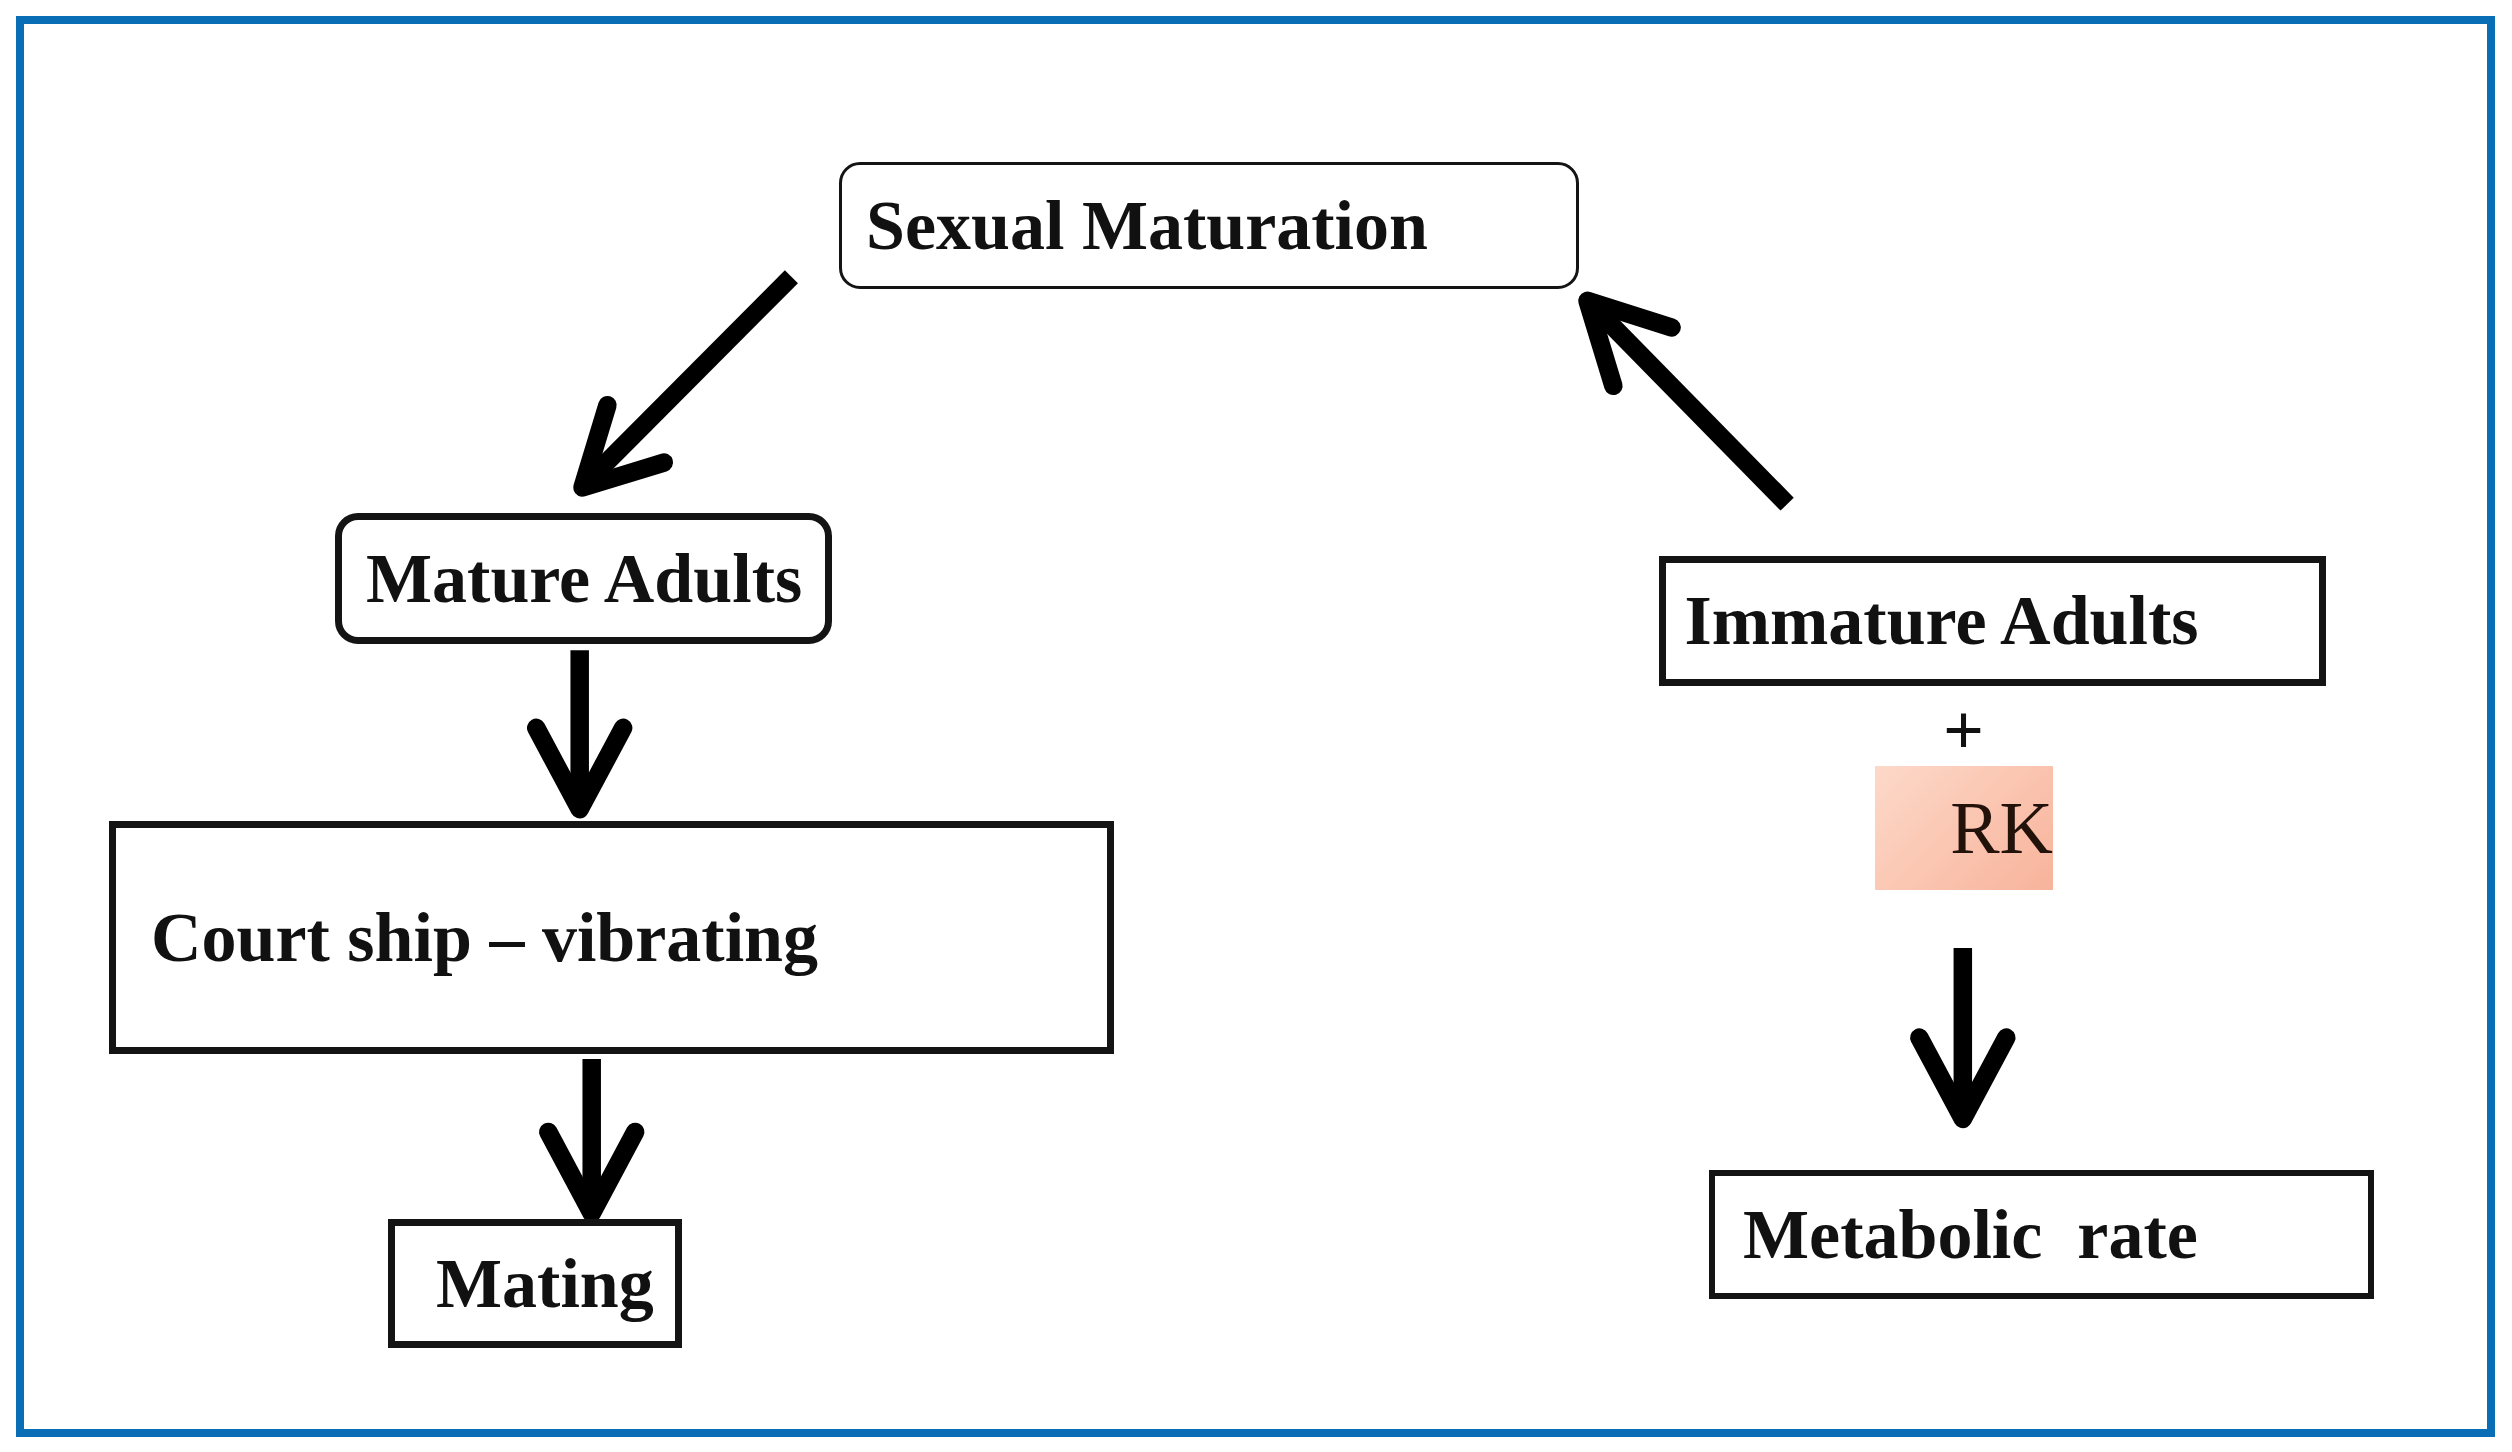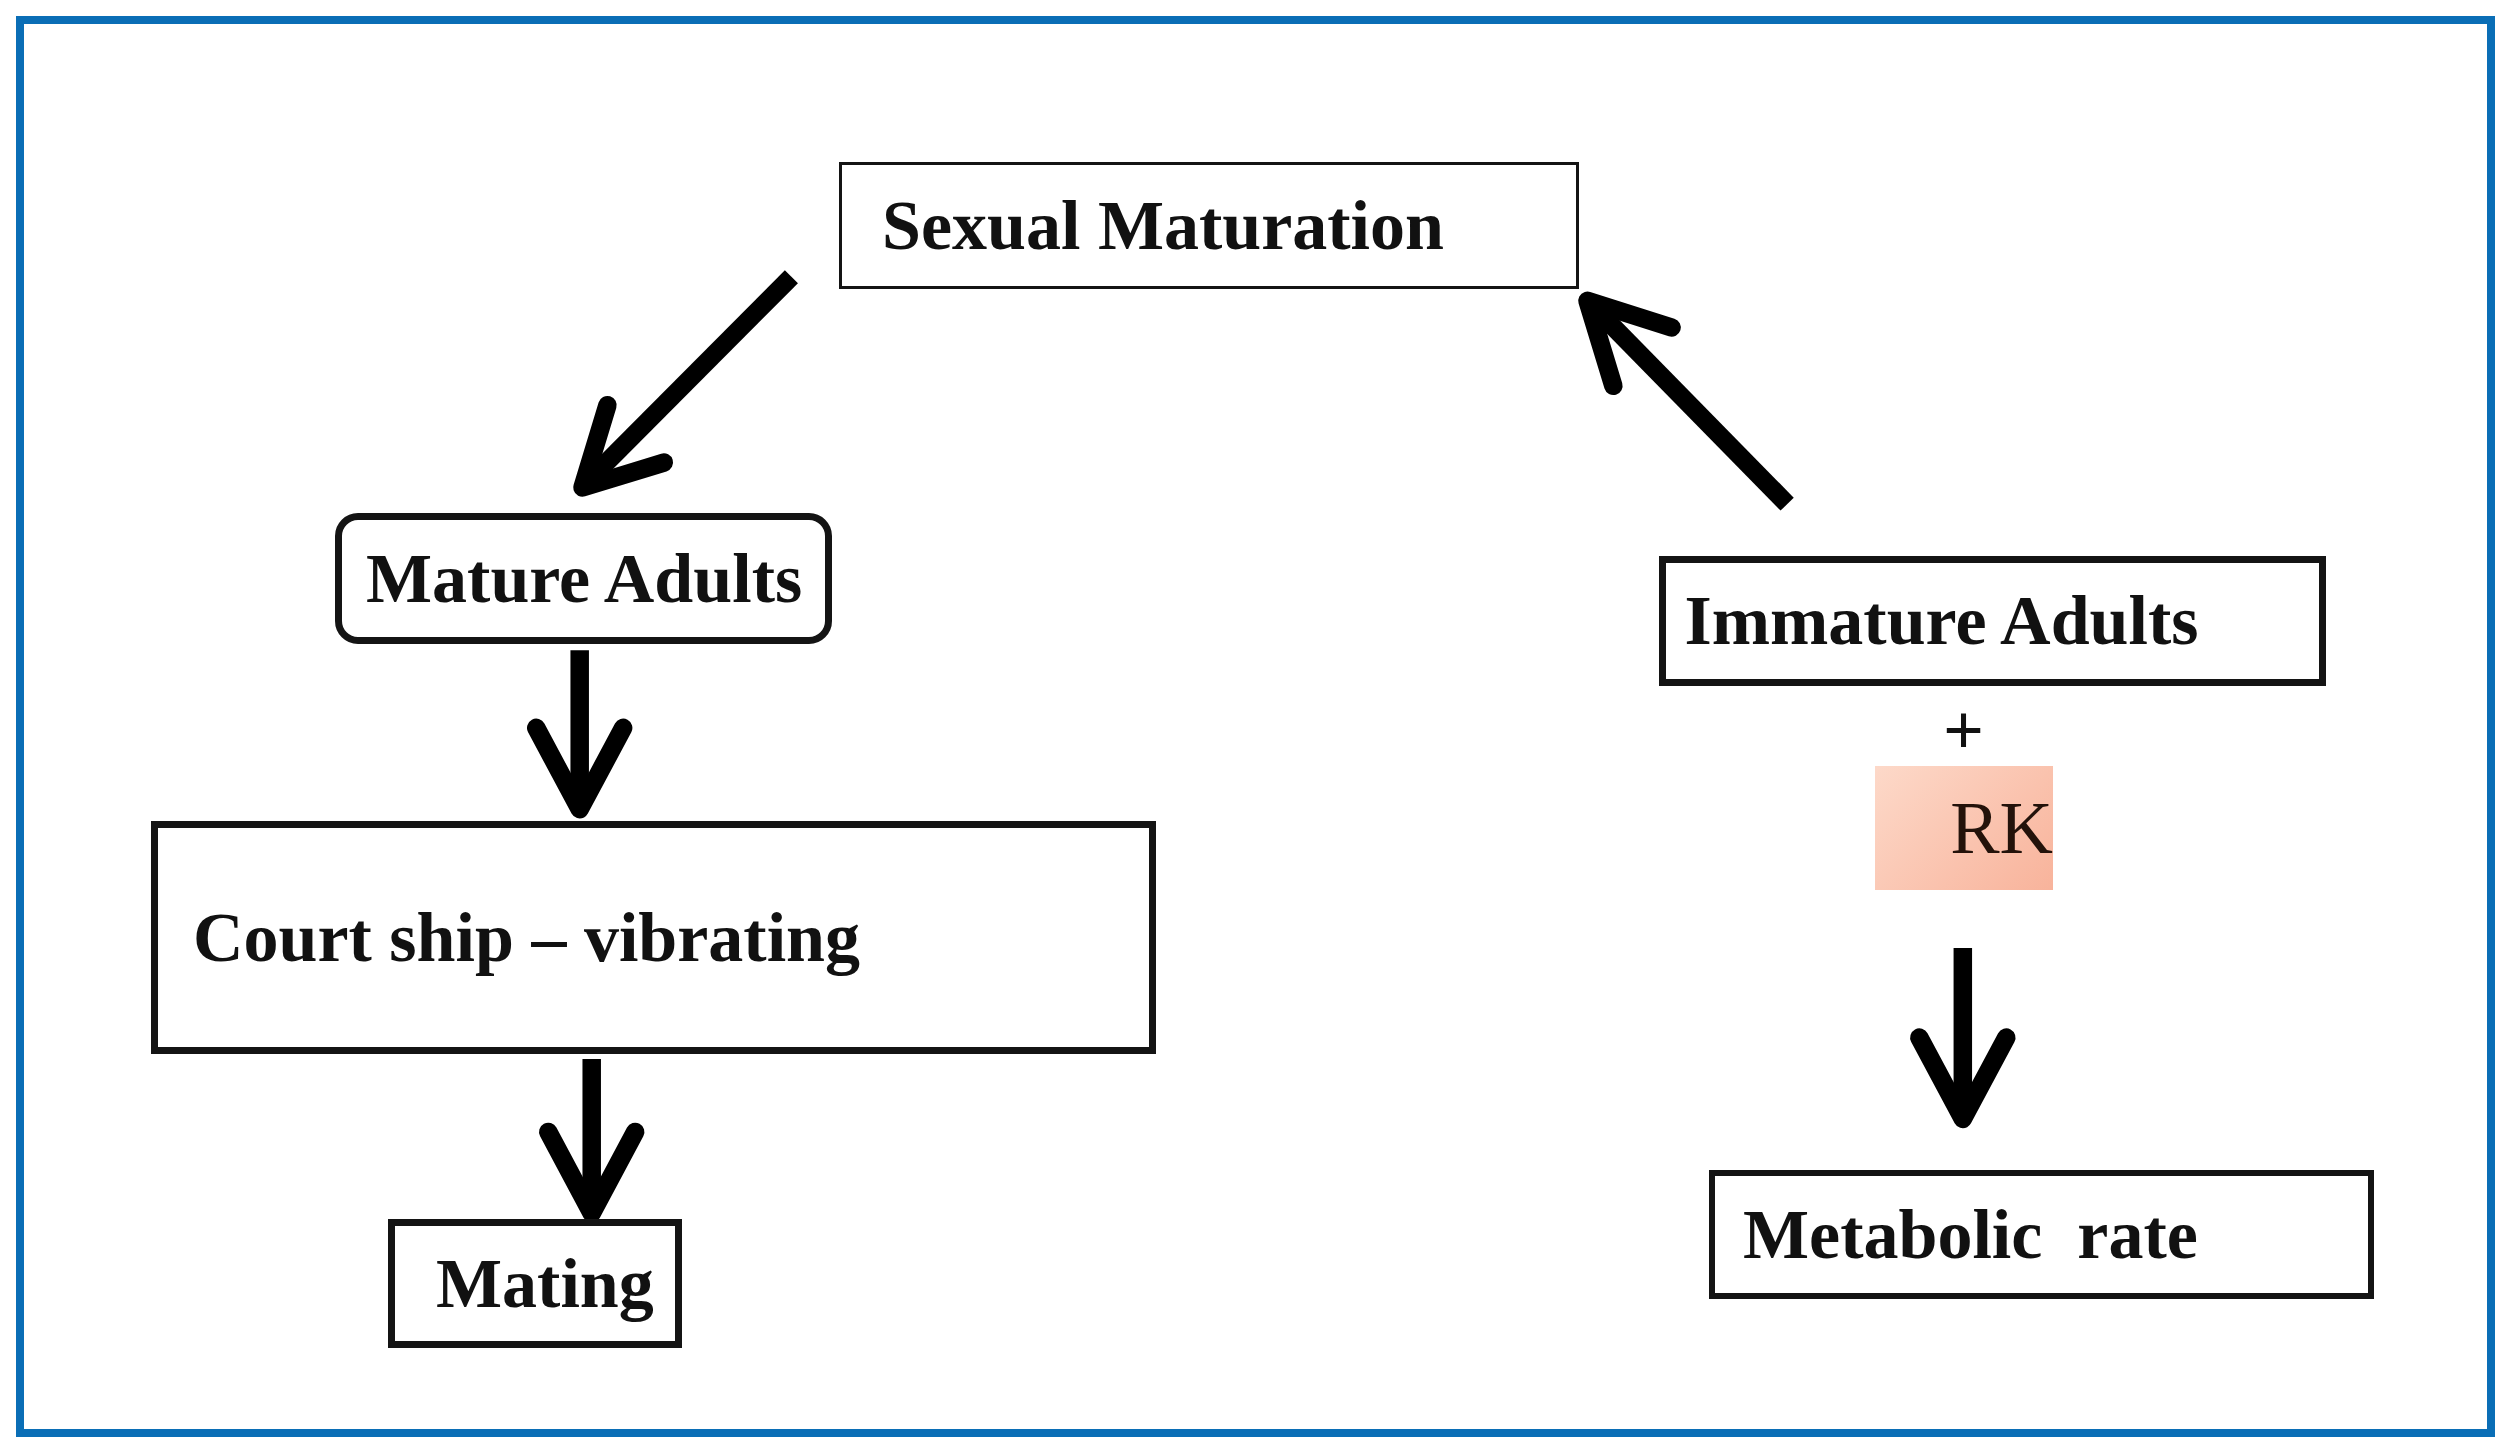--- a/index.html
+++ b/index.html
@@ -34,34 +34,34 @@
     align-items: center;
     color: #111111;
     font-weight: bold;
     font-size: 70px;
     line-height: 1.0;
     white-space: pre;
   }
   #node-sexual-maturation {
     left: 839px; top: 162px; width: 740px; height: 127px;
     border-width: 3.7px;
-    padding-left: 40px;
+    padding-left: 24px;
+    border-radius: 21px;
   }
   #node-mature-adults {
     left: 335px; top: 513px; width: 497px; height: 131px;
     padding-left: 24px;
     border-radius: 23px;
   }
   #node-courtship {
     left: 109px; top: 821px; width: 1005px; height: 233px;
     padding-left: 35px;
     flex-direction: column;
     align-items: flex-start;
     justify-content: center;
-    margin-left: 42px;
   }
   #node-courtship .line { line-height: 100px; }
   #node-mating {
     left: 388px; top: 1219px; width: 294px; height: 129px;
     padding-left: 41px;
   }
   #node-immature-adults {
     left: 1659px; top: 556px; width: 667px; height: 130px;
     padding-left: 18.5px;
   }

